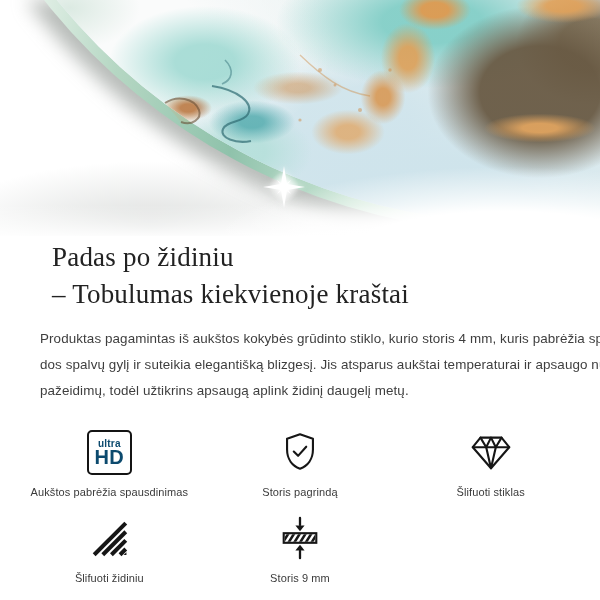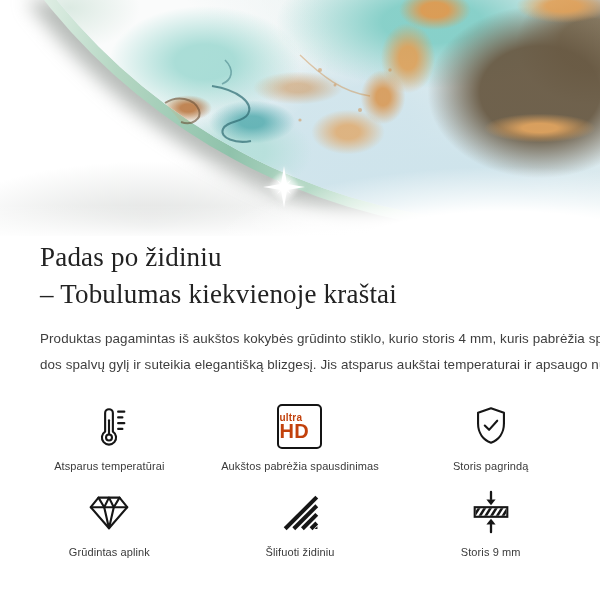--- a/index.html
+++ b/index.html
@@ -60,21 +60,21 @@
       linear-gradient(to bottom, rgba(255,255,255,0) 205px, rgba(255,255,255,0.9) 236px);
   }
   .sparkle{
     position:absolute;left:261px;top:164px;width:46px;height:46px;
     filter:drop-shadow(0 0 3px rgba(255,255,255,0.95));
   }
 
   
   .content{padding:0 40px;}
   .page-title{
-    margin:3px 0 0;
+    margin:3px 12px 0;
     font-family:"Liberation Serif",serif;
     font-size:27px;line-height:37px;font-weight:400;
     color:#222222;letter-spacing:0.2px;
   }
   .page-title span{display:block;}
   .description{margin-top:13px;}
   .description div{
     font-size:13.4px;line-height:26px;color:#3e3e3e;
     letter-spacing:0.1px;white-space:nowrap;
   }
@@ -83,22 +83,22 @@
   .features{
     margin-top:24px;padding:0 14px;
     display:grid;grid-template-columns:1fr 1fr 1fr;row-gap:16px;
   }
   .feature{display:flex;flex-direction:column;align-items:center;}
   .icon-box{height:48px;display:flex;align-items:center;justify-content:center;}
   .feature-label{margin-top:10px;font-size:11px;color:#3a3a3a;letter-spacing:0.1px;}
   .ficon{stroke:#161616;fill:none;stroke-width:2.2;stroke-linecap:round;stroke-linejoin:round;}
   .uhd-box{
     width:41px;height:41px;border:2.5px solid #141414;border-radius:5px;
-    display:flex;flex-direction:column;align-items:flex-start;justify-content:center;
-    color:#c2410c;
+    display:flex;flex-direction:column;align-items:center;justify-content:center;
+    color:#0c4a6e;
   }
   .uhd-top{font-size:10px;font-weight:700;line-height:10px;letter-spacing:0.2px;}
   .uhd-bottom{font-size:20px;font-weight:700;line-height:16px;letter-spacing:0.3px;}
 </style>
 </head>
 <body>
 
 <div class="page">
 
   <div class="hero">
@@ -135,39 +135,26 @@
   </div>
 
   <div class="content">
     <h1 class="page-title">
       <span>Padas po židiniu</span>
       <span>– Tobulumas kiekvienoje kraštai</span>
     </h1>
     <div class="description">
       <div>Produktas pagamintas iš aukštos kokybės grūdinto stiklo, kurio storis 4 mm, kuris pabrėžia spau-</div>
       <div>dos spalvų gylį ir suteikia elegantišką blizgesį. Jis atsparus aukštai temperaturai ir apsaugo nuo</div>
+      <div>pažeidimų, todėl užtikrins apsaugą aplink židinį daugelį metų.</div>
     </div>
   </div>
 
   <div class="features">
 
-    <div class="feature">
-      <div class="icon-box">
-        <svg class="ficon" width="46" height="46" viewBox="0 0 48 48">
-          <path d="M19.96 29.8 A7.4 7.4 0 1 0 28.04 29.8 L28.04 10.5 A4.04 4.04 0 0 0 19.96 10.5 Z"></path>
-          <circle cx="24" cy="36" r="3.1"></circle>
-          <path d="M24 18 V32.6"></path>
-          <path d="M33.5 9 H40"></path>
-          <path d="M33.5 15 H38"></path>
-          <path d="M33.5 21 H40"></path>
-          <path d="M33.5 27 H38"></path>
-        </svg>
-      </div>
-      <div class="feature-label">Atsparus temperatūrai</div>
-    </div>
 
     <div class="feature">
       <div class="icon-box">
         <div class="uhd-box">
           <span class="uhd-top">ultra</span>
           <span class="uhd-bottom">HD</span>
         </div>
       </div>
       <div class="feature-label">Aukštos pabrėžia spausdinimas</div>
     </div>
@@ -184,21 +171,21 @@
 
     <div class="feature">
       <div class="icon-box">
         <svg class="ficon" width="46" height="46" viewBox="0 0 48 48">
           <path d="M13 9 L35 9 L43 19 L24 41 L5 19 Z"></path>
           <path d="M13 9 L19 19 L24 9 L29 19 L35 9"></path>
           <path d="M5 19 H43"></path>
           <path d="M19 19 L24 41 L29 19"></path>
         </svg>
       </div>
-      <div class="feature-label">Grūdintas aplink</div>
+      <div class="feature-label">Šlifuoti stiklas</div>
     </div>
 
     <div class="feature">
       <div class="icon-box">
         <svg width="46" height="46" viewBox="0 0 48 48">
           <g stroke="#161616" stroke-width="4.2" stroke-linecap="butt">
             <path d="M8.5 41.5 L41.5 8.5"></path>
             <path d="M17.5 41.5 L41.5 17.5"></path>
             <path d="M26.5 41.5 L41.5 26.5"></path>
             <path d="M35.5 41.5 L41.5 35.5"></path>

